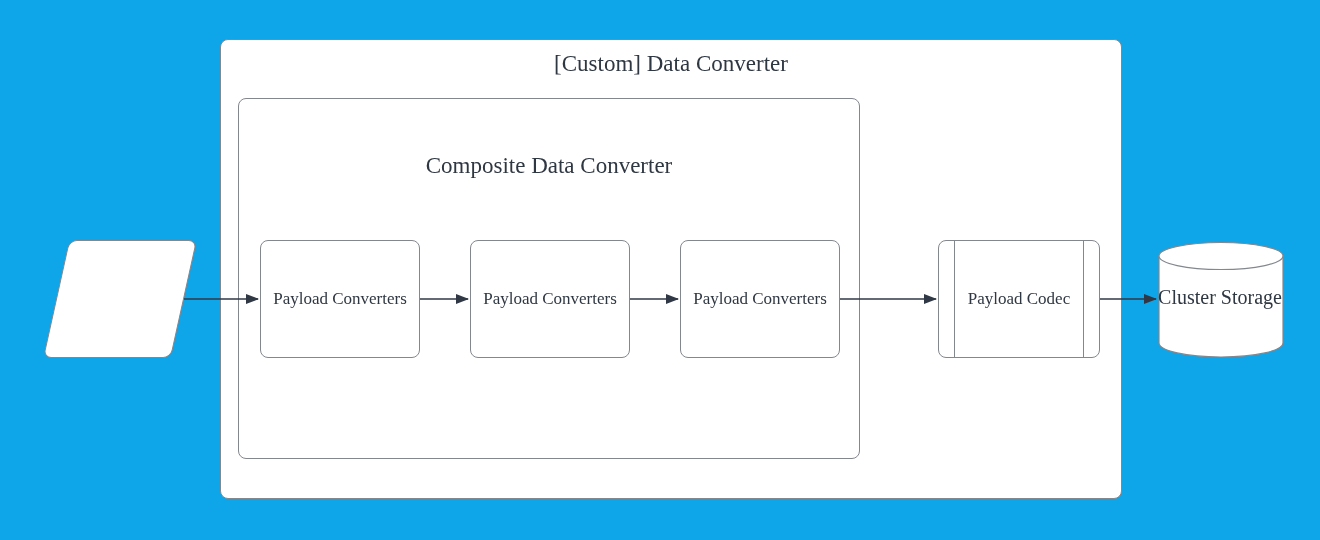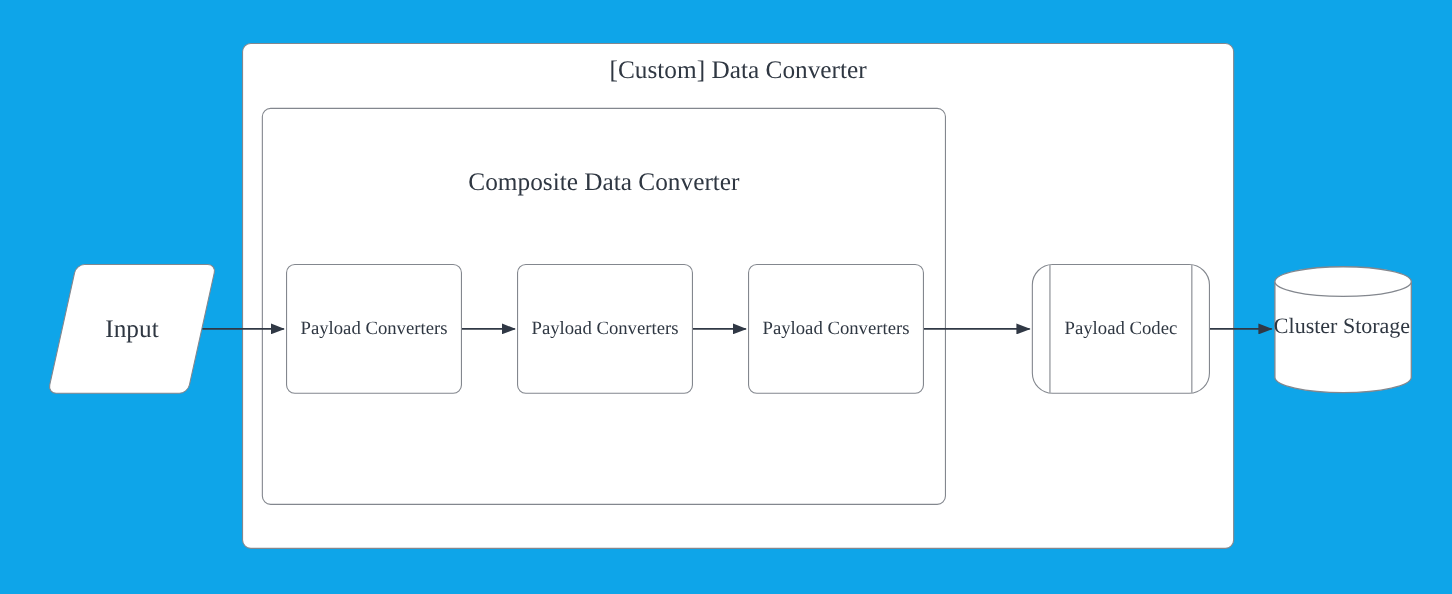--- a/index.html
+++ b/index.html
@@ -44,21 +44,21 @@
     display: flex;
     align-items: center;
     justify-content: center;
     text-align: center;
     font-size: 17px;
     line-height: 26px;
   }
   .pc1 { left: 260px; top: 240px; width: 160px; height: 118px; }
   .pc2 { left: 470px; top: 240px; width: 160px; height: 118px; }
   .pc3 { left: 680px; top: 240px; width: 160px; height: 118px; }
-  .codec { left: 938px; top: 240px; width: 162px; height: 118px; border-radius: 19px; }
+  .codec { left: 938px; top: 240px; width: 162px; height: 118px; }
   .codec-line {
     position: absolute;
     top: 0; bottom: 0;
     width: 1px;
     background: #83878e;
   }
   .codec-line-left  { left: 15px; }
   .codec-line-right { right: 15px; }
   .codec-label { padding: 0 18px; }
 
@@ -106,21 +106,20 @@
 
   <div class="shape rounded container-outer">
     <div class="container-title title-outer">[Custom] Data Converter</div>
   </div>
 
   <div class="shape rounded container-inner">
     <div class="container-title title-inner">Composite Data Converter</div>
   </div>
 
   <div class="shape para-shape"></div>
-  <div class="para-label">Input</div>
 
   <div class="shape rounded node pc1">
     <span>Payload Converters</span>
   </div>
   <div class="shape rounded node pc2">
     <span>Payload Converters</span>
   </div>
   <div class="shape rounded node pc3">
     <span>Payload Converters</span>
   </div>

